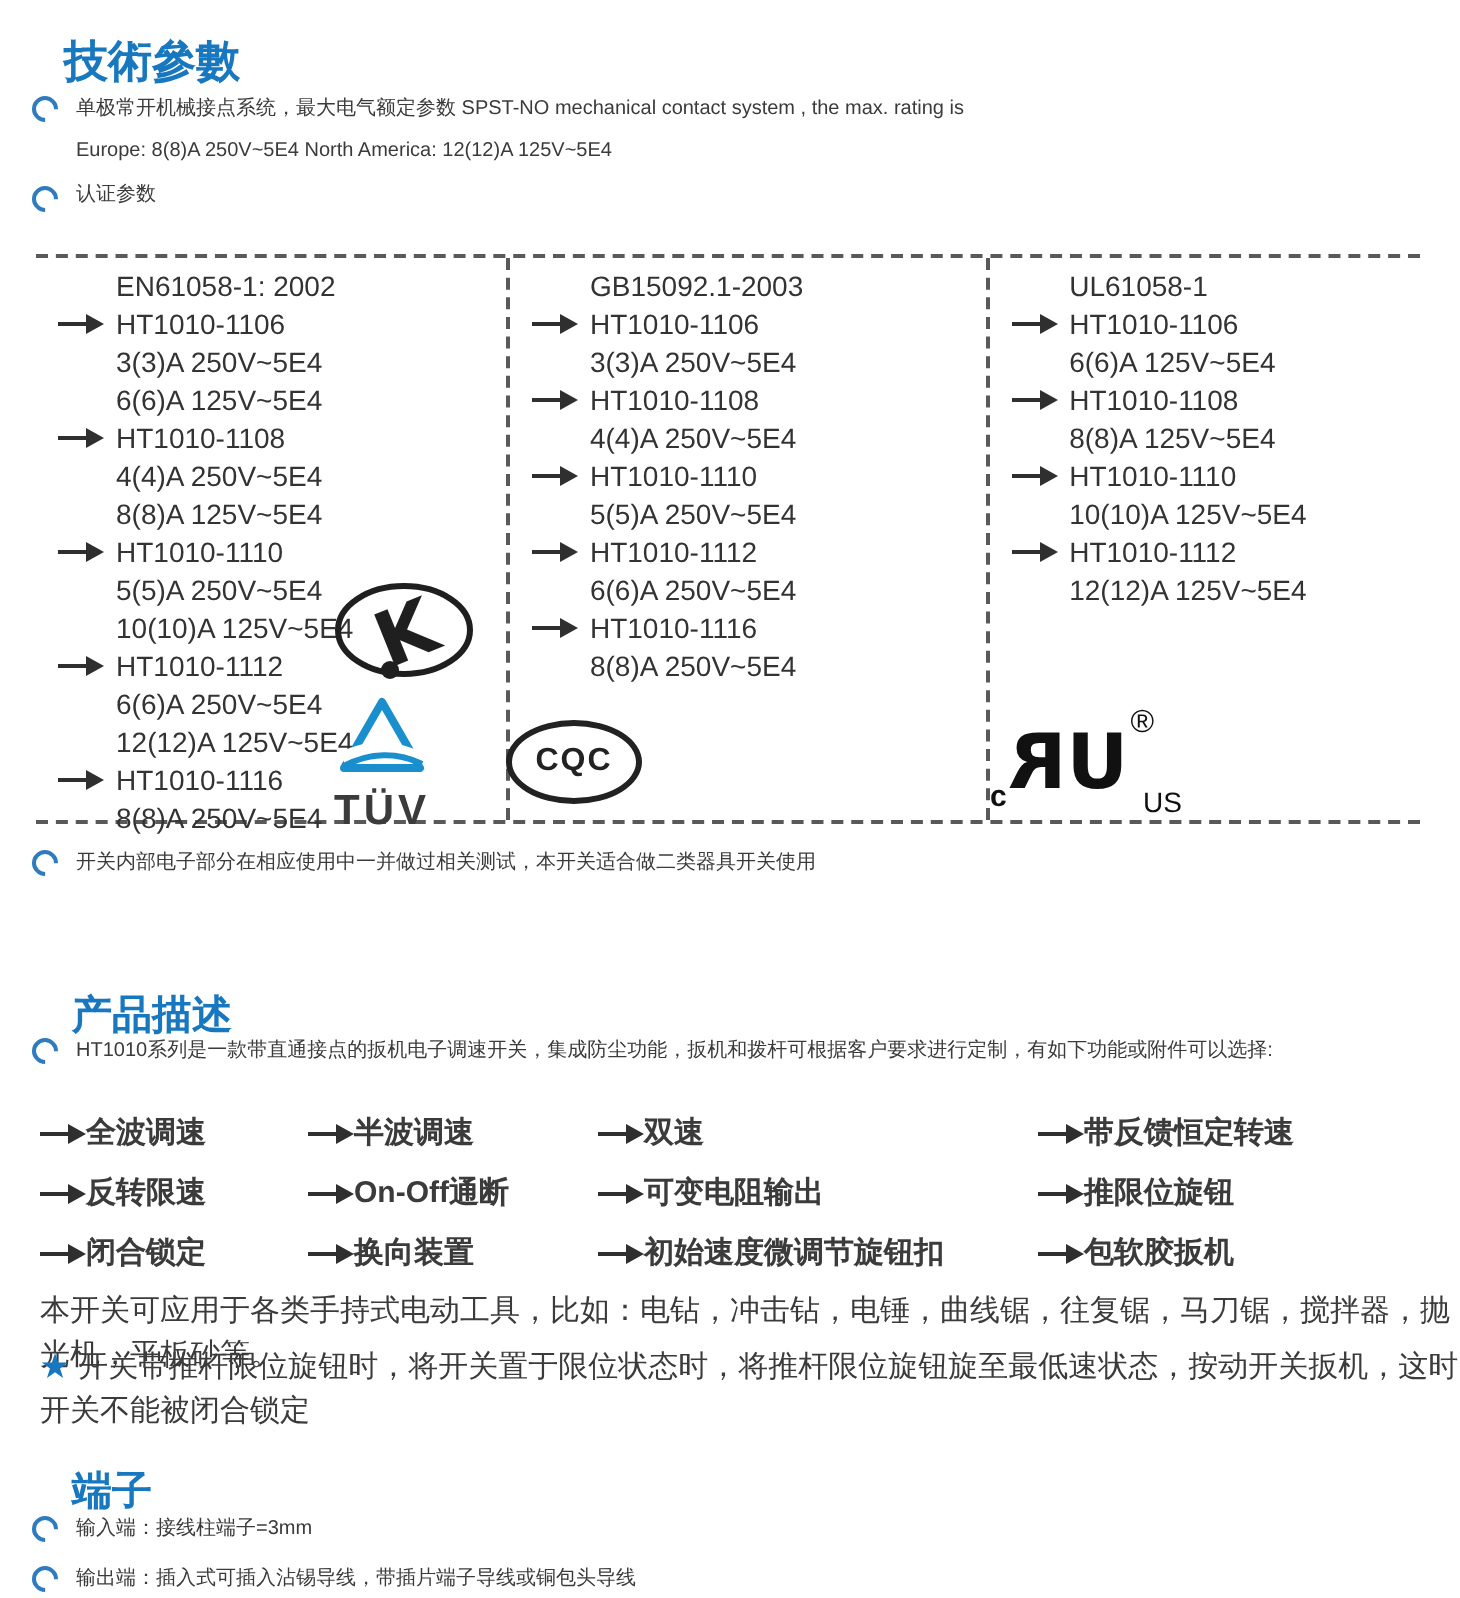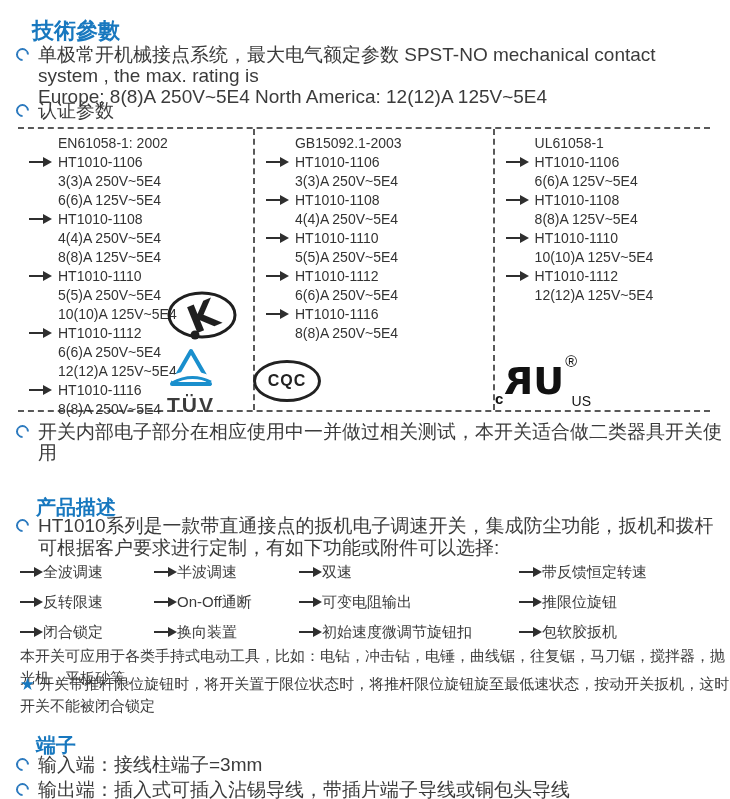--- a/index.html
+++ b/index.html
@@ -6,21 +6,21 @@
   body {
     width:730px; height:799px; background:#ffffff; position:relative; overflow:hidden;
     font-family:"Liberation Sans", sans-serif; color:#3b3b3b;
   }
   .abs { position:absolute; }
   .sec-title { color:#1878bf; font-weight:bold; margin:10px; }
   #title-tech { left:22px; top:6px; font-size:22px; }
   #title-product { left:26px; top:484px; font-size:20px; }
   #title-terminals { left:26px; top:722px; font-size:20px; }
 
-  .bullet-row { display:flex; gap:9px; font-size:19px; line-height:21px; }
+  .bullet-row { display:flex; gap:9px; font-size:10px; line-height:21px; }
   .bullet-icon {
     flex:0 0 auto; width:9px; height:9px; margin-top:4px;
     border:2.5px solid #2e7bbf; border-radius:50%;
     border-right-color:transparent; transform:rotate(45deg);
   }
 
   
   .cert-table {
     left:18px; top:127px; width:692px; height:285px; box-sizing:border-box;
     border-top:2px dashed #595959; border-bottom:2px dashed #595959;
@@ -50,27 +50,27 @@
   }
   .logo-cul { position:absolute; left:477px; top:228px; width:96px; height:54px; color:#111; }
   .cul-c    { position:absolute; left:0; bottom:4px; font-size:15px; font-weight:bold; }
   .cul-mark { position:absolute; left:13px; top:2px; font-size:38px; font-weight:900; letter-spacing:-4px; line-height:44px; font-family:"DejaVu Sans", sans-serif; }
   .cul-mark .mirrored { display:inline-block; transform:scaleX(-1); }
   .cul-reg  { position:absolute; right:14px; top:-4px; font-size:16px; }
   .cul-us   { position:absolute; right:0; bottom:2px; font-size:14px; }
 
   
   #bullet-spst { left:16px; top:44px; width:704px; }
-  #bullet-cert { left:16px; top:100px; }
+  #bullet-cert { left:16px; top:87px;align-items:center; }
   #note-row    { left:16px; top:421px; width:706px; }
   #intro-row   { left:16px; top:515px; width:708px; }
   #intro-row .bullet-text { line-height:22px; }
 
   #features { left:20px; top:557px; width:706px; }
-  .feature-row { display:flex; height:30px; align-items:center; }
+  .feature-row { display:flex; height:30px; align-items:flex-start;font-weight:bold; }
   .feature-cell { display:flex; align-items:center; gap:8px; font-size:15px; }
   .feature-cell:nth-child(1){ width:134px; }
   .feature-cell:nth-child(2){ width:145px; }
   .feature-cell:nth-child(3){ width:220px; }
   .feature-cell:nth-child(4){ flex:1; }
   .feature-cell .arrow-icon { flex:0 0 auto; }
 
   #applications { left:20px; top:645px; width:708px; font-size:15px; line-height:22px; }
   #star-note    { left:20px; top:673px; width:710px; font-size:15px; line-height:22px; }
   .star { color:#1878bf; font-size:15px; }

